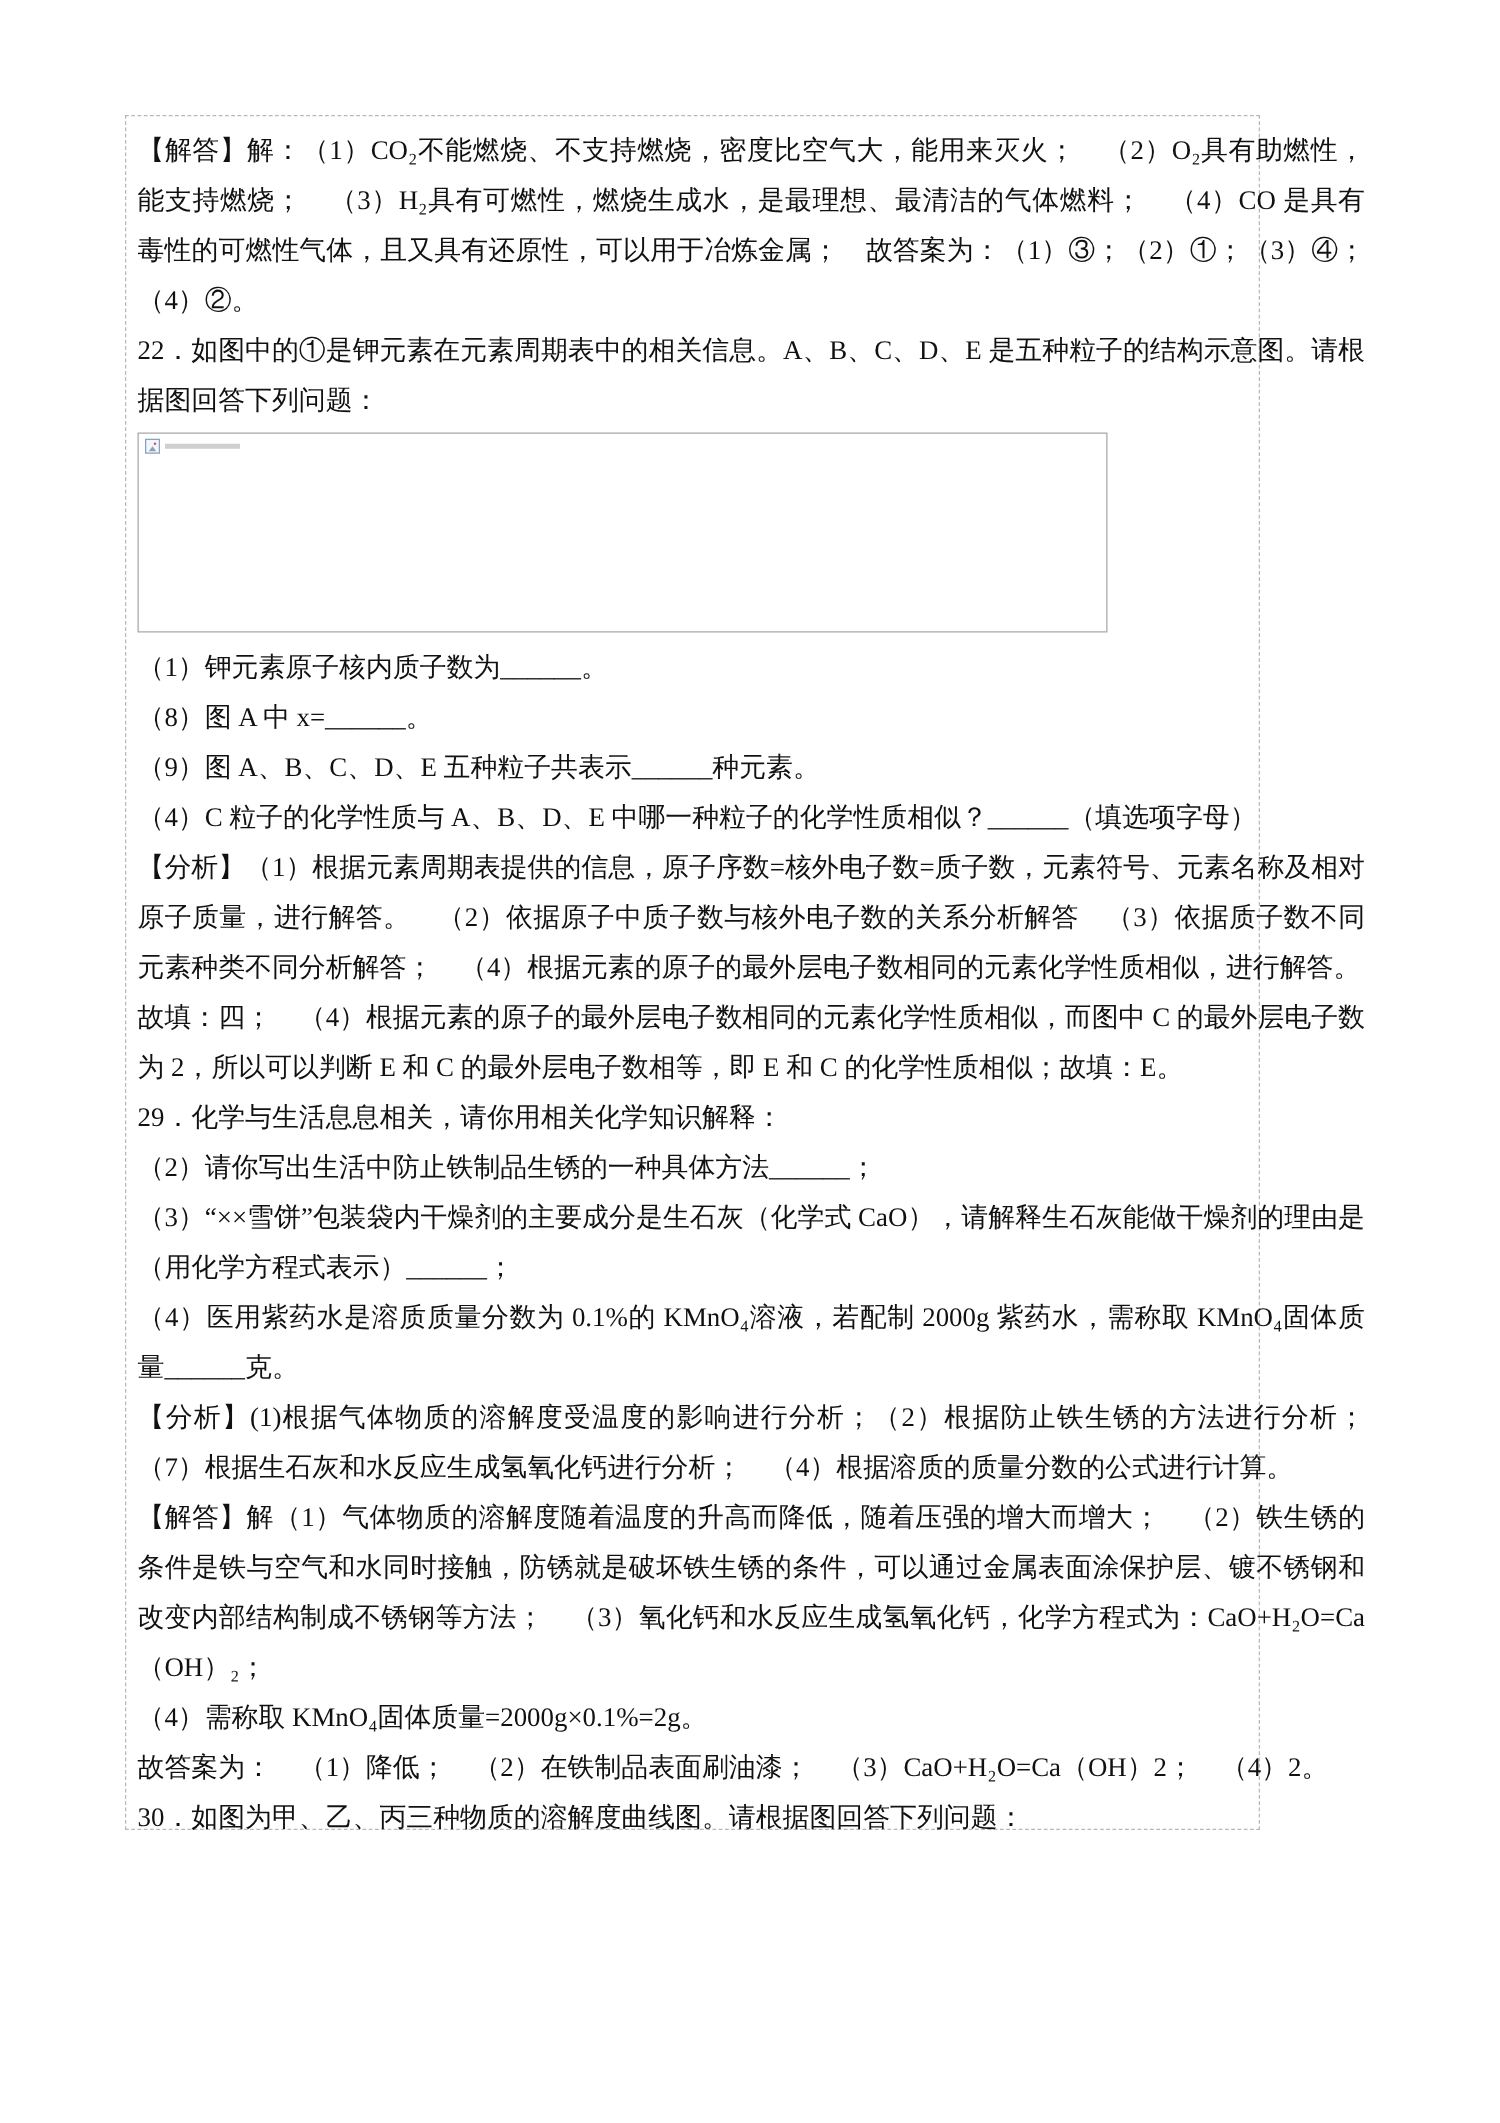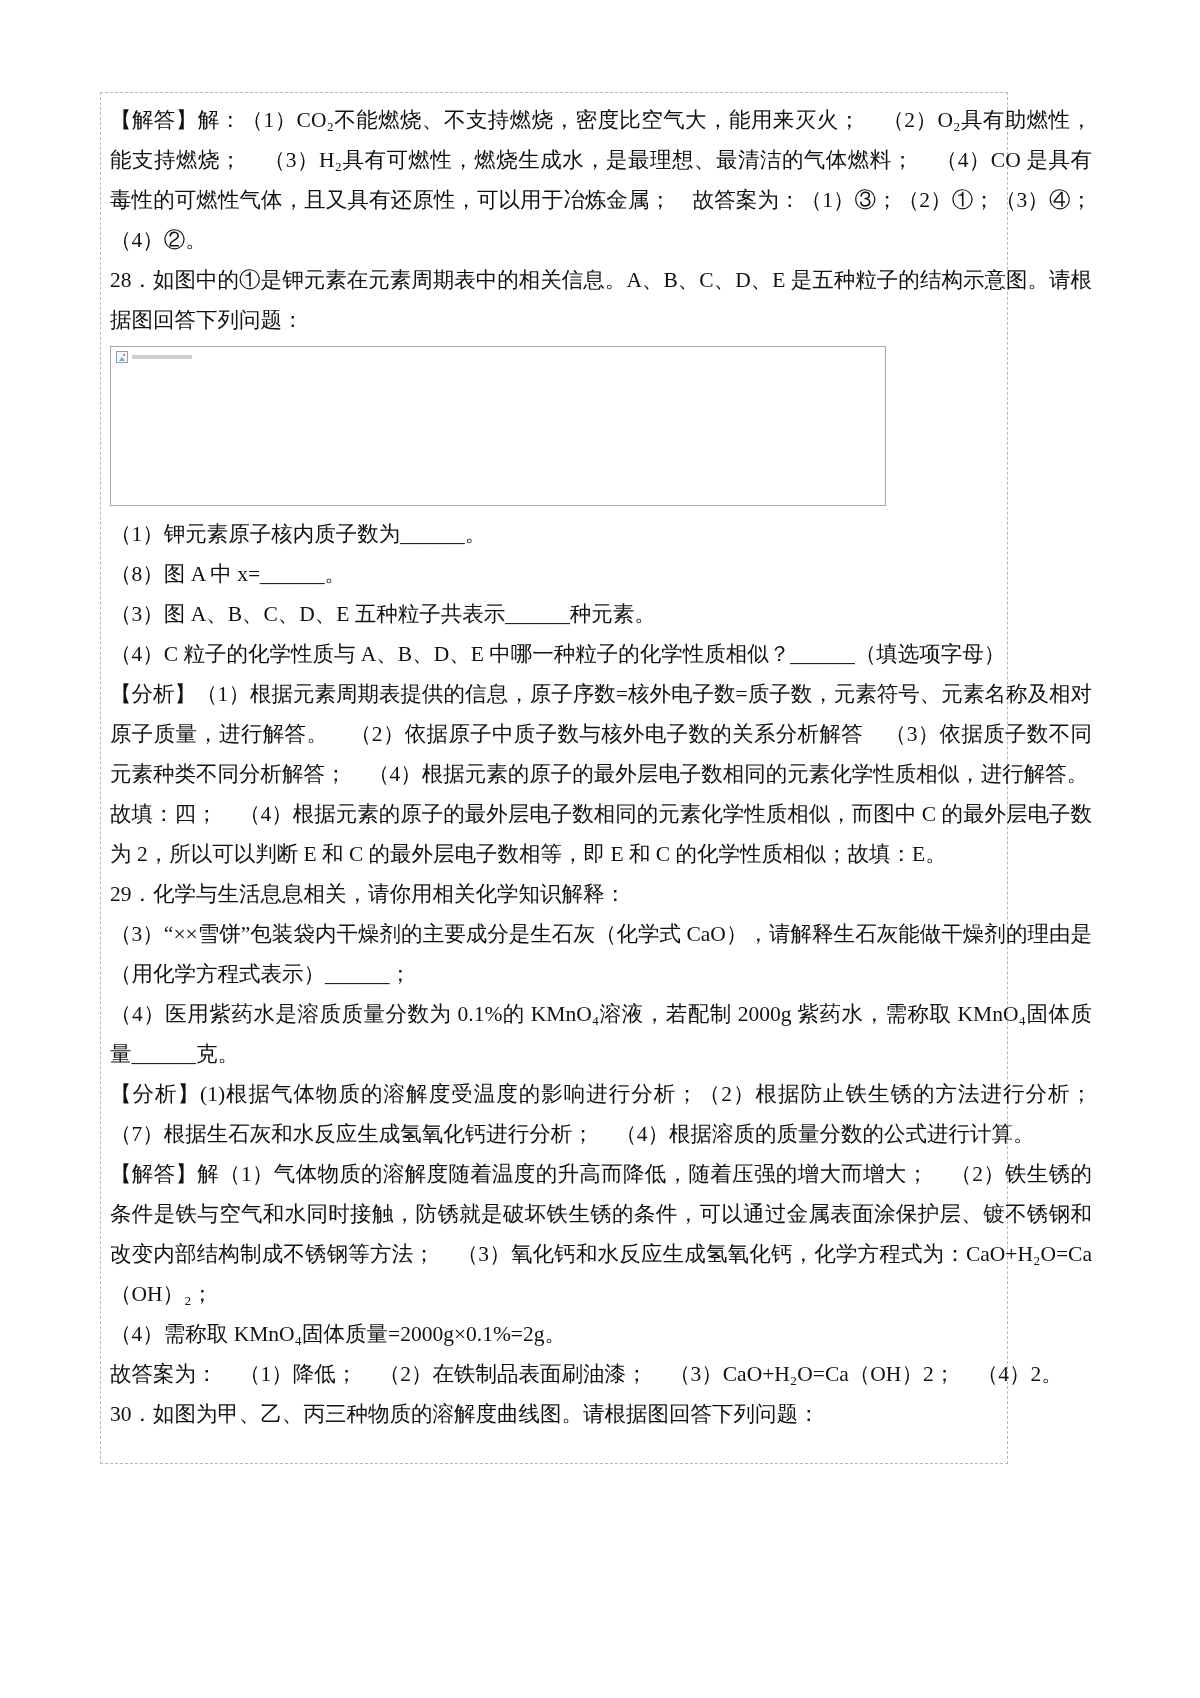--- a/index.html
+++ b/index.html
@@ -69,38 +69,39 @@
 <body>
 
 <div class="page">
 
   <div class="boundary"></div>
 
   <div class="content">
 
     <p>【解答】解：（1）CO₂不能燃烧、不支持燃烧，密度比空气大，能用来灭火；　（2）O₂具有助燃性，能支持燃烧；　（3）H₂具有可燃性，燃烧生成水，是最理想、最清洁的气体燃料；　（4）CO 是具有毒性的可燃性气体，且又具有还原性，可以用于冶炼金属；　故答案为：（1）③；（2）①；（3）④；（4）②。</p>
 
-    <p>28．如图中的①是钾元素在元素周期表中的相关信息。A、B、C、D、E 是五种粒子的结构示意图。请根据图回答下列问题：</p>
+    <p>22．如图中的①是钾元素在元素周期表中的相关信息。A、B、C、D、E 是五种粒子的结构示意图。请根据图回答下列问题：</p>
 
     <div class="img-box">
       <span class="ph">
         <span class="ph-icon"></span>
         <span class="ph-smudge"></span>
       </span>
     </div>
 
     <p>（1）钾元素原子核内质子数为______。</p>
     <p>（8）图 A 中 x=______。</p>
-    <p>（3）图 A、B、C、D、E 五种粒子共表示______种元素。</p>
+    <p>（9）图 A、B、C、D、E 五种粒子共表示______种元素。</p>
     <p>（4）C 粒子的化学性质与 A、B、D、E 中哪一种粒子的化学性质相似？______（填选项字母）</p>
 
     <p>【分析】（1）根据元素周期表提供的信息，原子序数=核外电子数=质子数，元素符号、元素名称及相对原子质量，进行解答。　（2）依据原子中质子数与核外电子数的关系分析解答　（3）依据质子数不同元素种类不同分析解答；　（4）根据元素的原子的最外层电子数相同的元素化学性质相似，进行解答。</p>
     <p>故填：四；　（4）根据元素的原子的最外层电子数相同的元素化学性质相似，而图中 C 的最外层电子数为 2，所以可以判断 E 和 C 的最外层电子数相等，即 E 和 C 的化学性质相似；故填：E。</p>
 
     <p>29．化学与生活息息相关，请你用相关化学知识解释：</p>
+    <p>（2）请你写出生活中防止铁制品生锈的一种具体方法______；</p>
     <p>（3）“××雪饼”包装袋内干燥剂的主要成分是生石灰（化学式 CaO），请解释生石灰能做干燥剂的理由是（用化学方程式表示）______；</p>
     <p>（4）医用紫药水是溶质质量分数为 0.1%的 KMnO₄溶液，若配制 2000g 紫药水，需称取 KMnO₄固体质量______克。</p>
 
     <p>【分析】(1)根据气体物质的溶解度受温度的影响进行分析；（2）根据防止铁生锈的方法进行分析；（7）根据生石灰和水反应生成氢氧化钙进行分析；　（4）根据溶质的质量分数的公式进行计算。</p>
     <p>【解答】解（1）气体物质的溶解度随着温度的升高而降低，随着压强的增大而增大；　（2）铁生锈的条件是铁与空气和水同时接触，防锈就是破坏铁生锈的条件，可以通过金属表面涂保护层、镀不锈钢和改变内部结构制成不锈钢等方法；　（3）氧化钙和水反应生成氢氧化钙，化学方程式为：CaO+H₂O=Ca（OH）₂；</p>
     <p>（4）需称取 KMnO₄固体质量=2000g×0.1%=2g。</p>
     <p>故答案为：　（1）降低；　（2）在铁制品表面刷油漆；　（3）CaO+H₂O=Ca（OH）2；　（4）2。</p>
 
     <p>30．如图为甲、乙、丙三种物质的溶解度曲线图。请根据图回答下列问题：</p>
 

